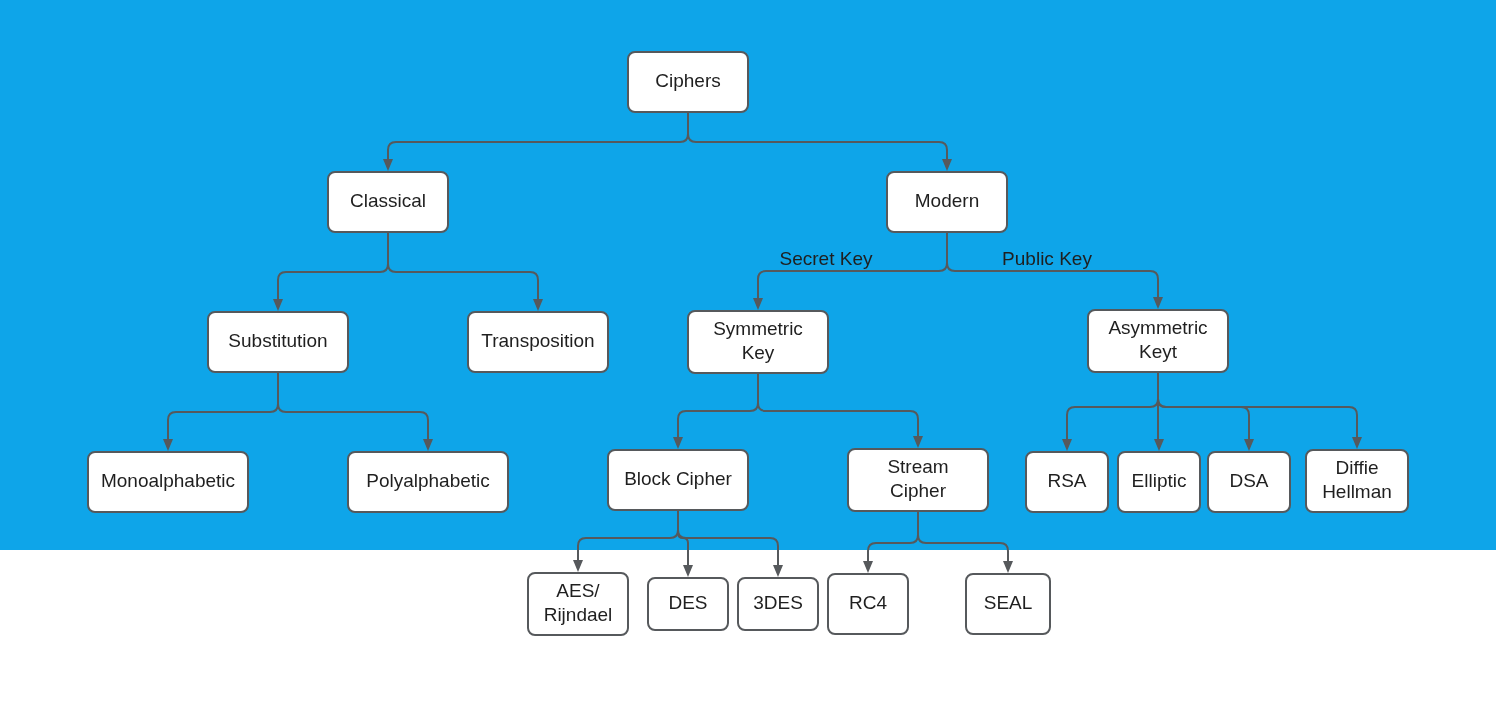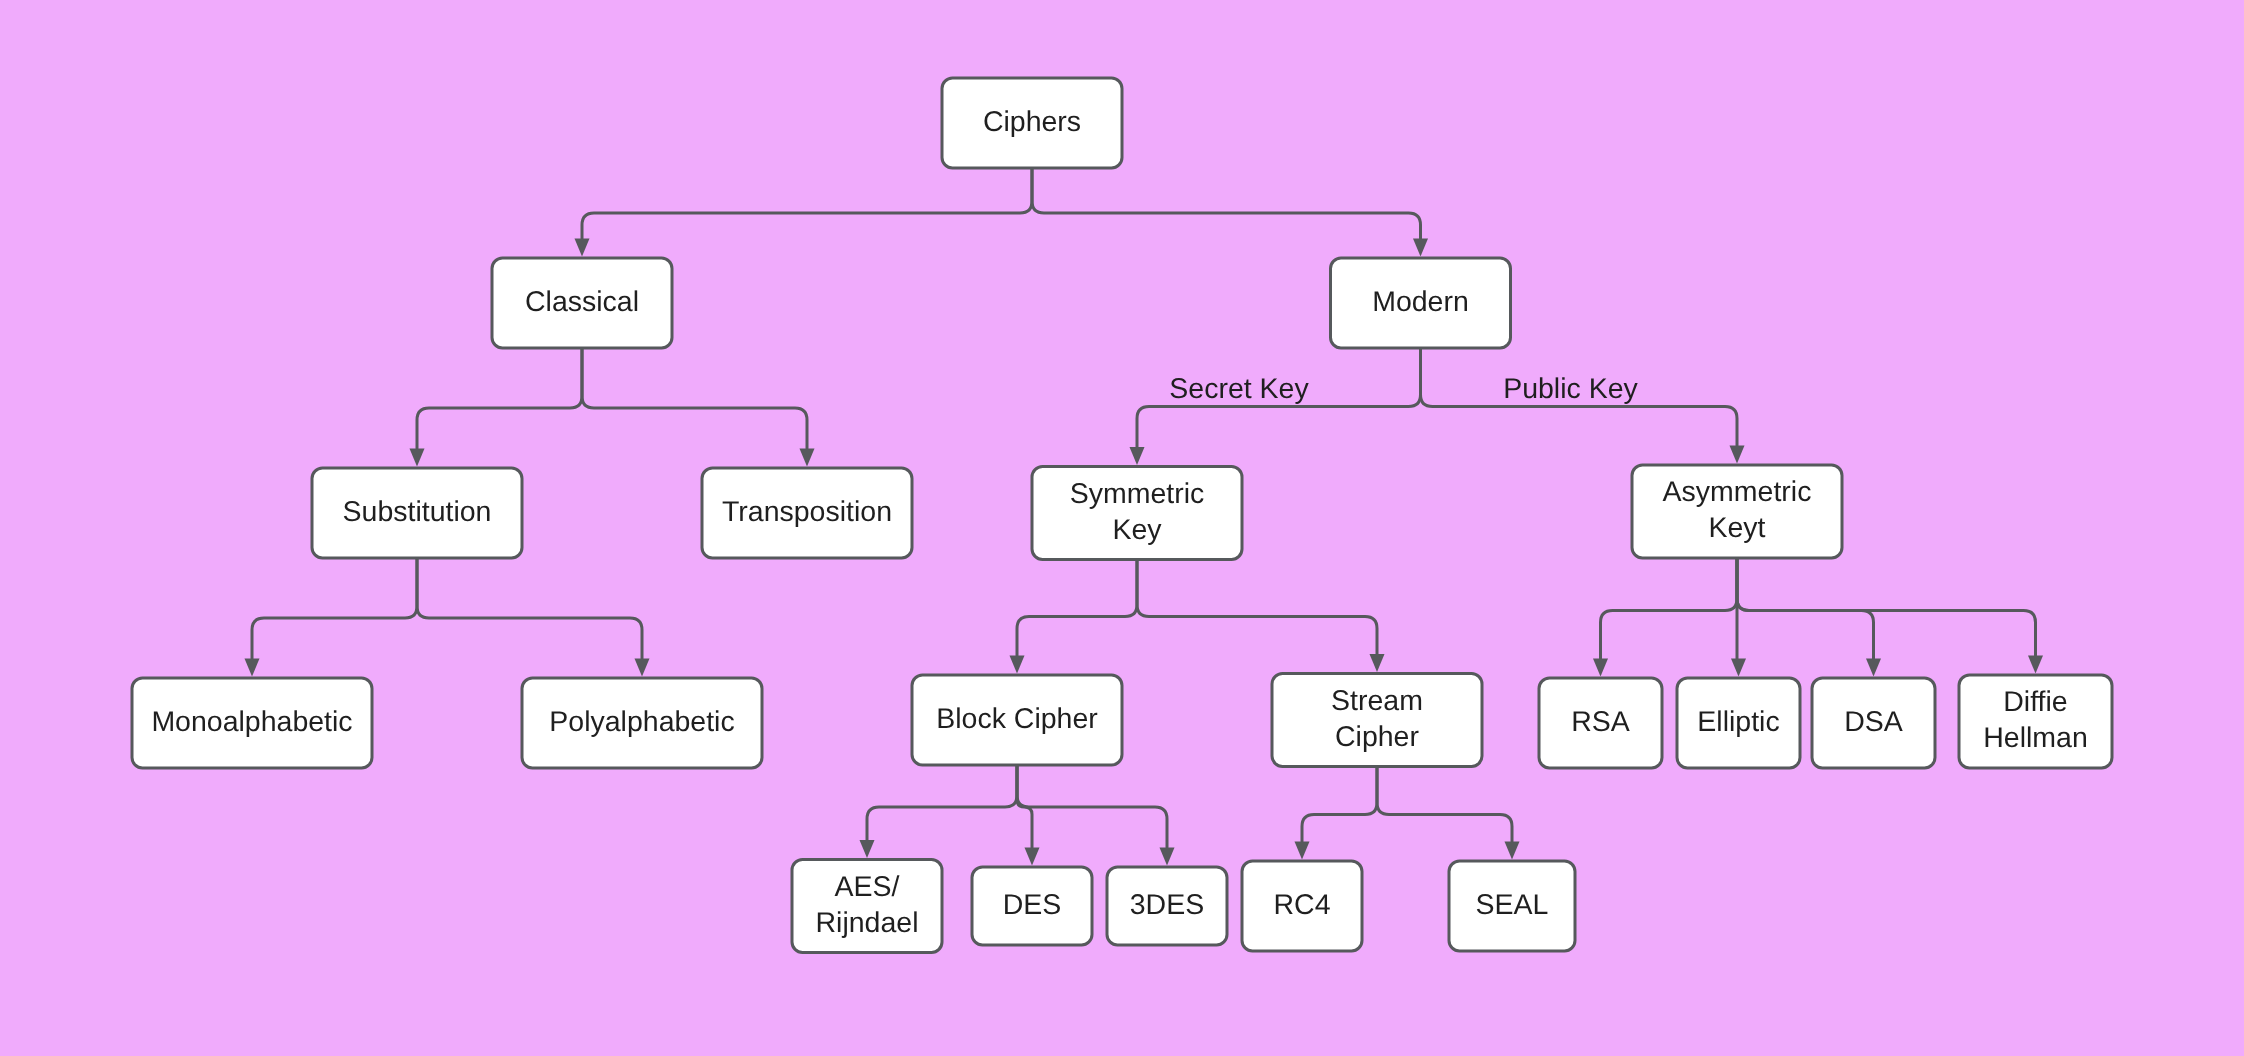--- a/index.html
+++ b/index.html
@@ -10,22 +10,22 @@
   }
   body {
     width: 1496px;
     height: 704px;
     overflow: hidden;
     font-family: "Liberation Sans", "DejaVu Sans", sans-serif;
   }
   #diagram-root {
     position: relative;
     width: 1496px;
-    height: 704px;
-    background: #f0abfc;
+    height: 550px;
+    background: #0ea5e9;
   }
   svg#flow {
     position: absolute;
     left: 0;
     top: 0;
     width: 1496px;
     height: 704px;
     display: block;
   }
   .node-rect {

